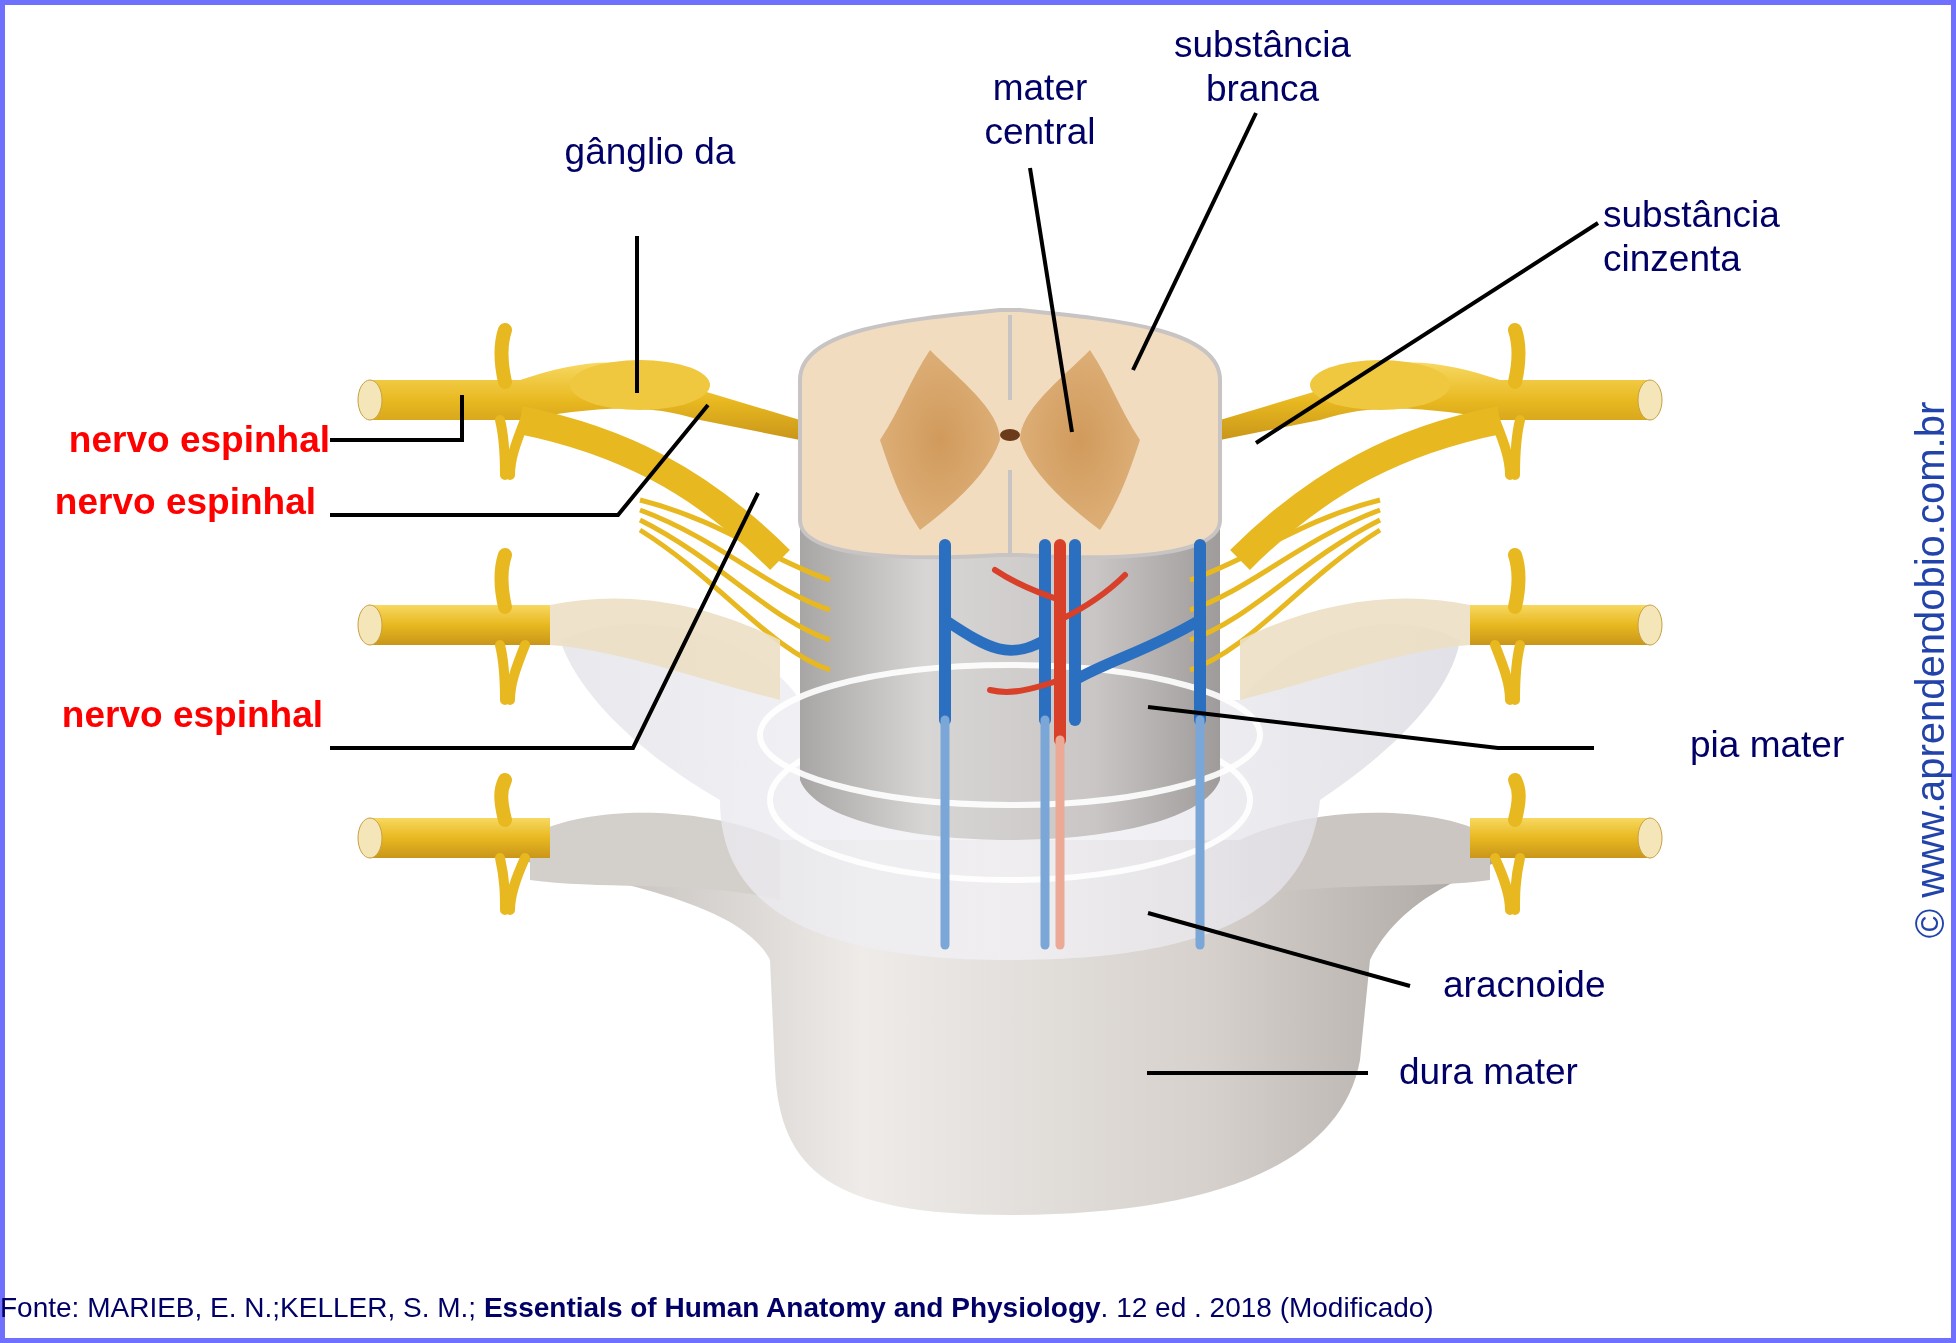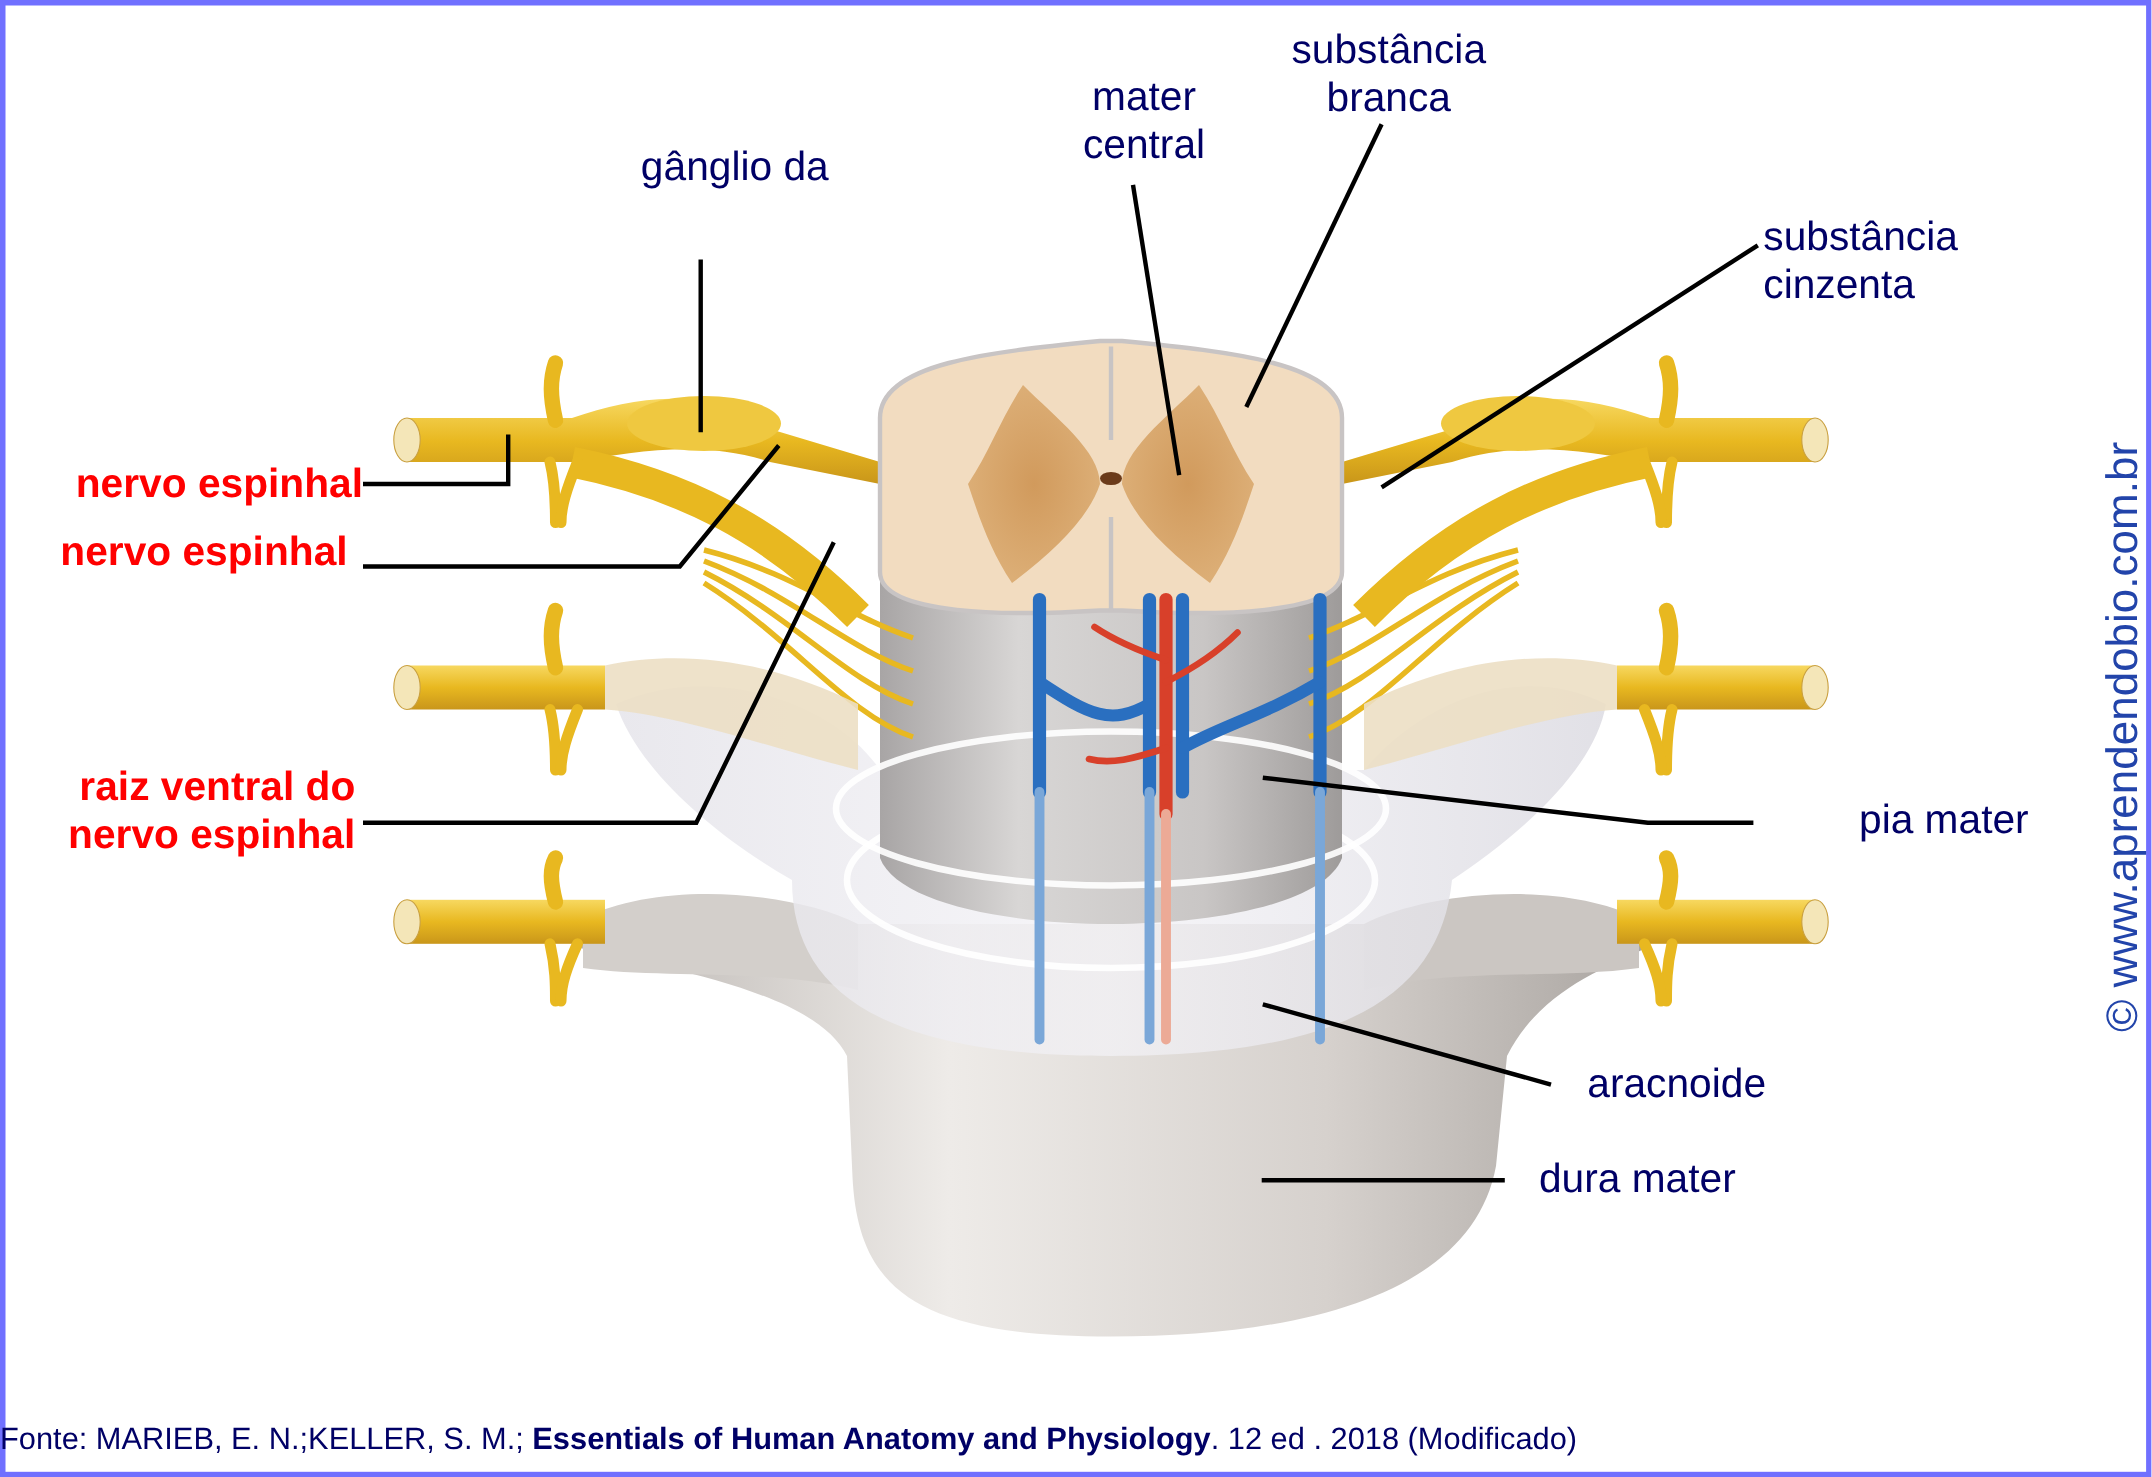--- a/index.html
+++ b/index.html
@@ -176,25 +176,24 @@
   </g>
 </svg>
 
 <div class="lbl red" style="right:1626px; top:418px;">
   <div>nervo espinhal</div>
 </div>
 <div class="lbl red" style="right:1640px; top:480px;">
   <div>nervo espinhal</div>
 </div>
 <div class="lbl red" style="right:1633px; top:693px;">
-  <div>raiz ventral do</div>
   <div>nervo espinhal</div>
 </div>
 
-<div class="lbl blue" style="left:543px; top:130px; width:250px;">
+<div class="lbl blue" style="left:525px; top:130px; width:250px;">
   <div>gânglio da</div>
 </div>
 <div class="lbl blue" style="left:960px; top:66px; width:160px;">
   <div>mater</div>
   <div>central</div>
 </div>
 <div class="lbl blue" style="left:1150px; top:23px; width:225px;">
   <div>substância</div>
   <div>branca</div>
 </div>

